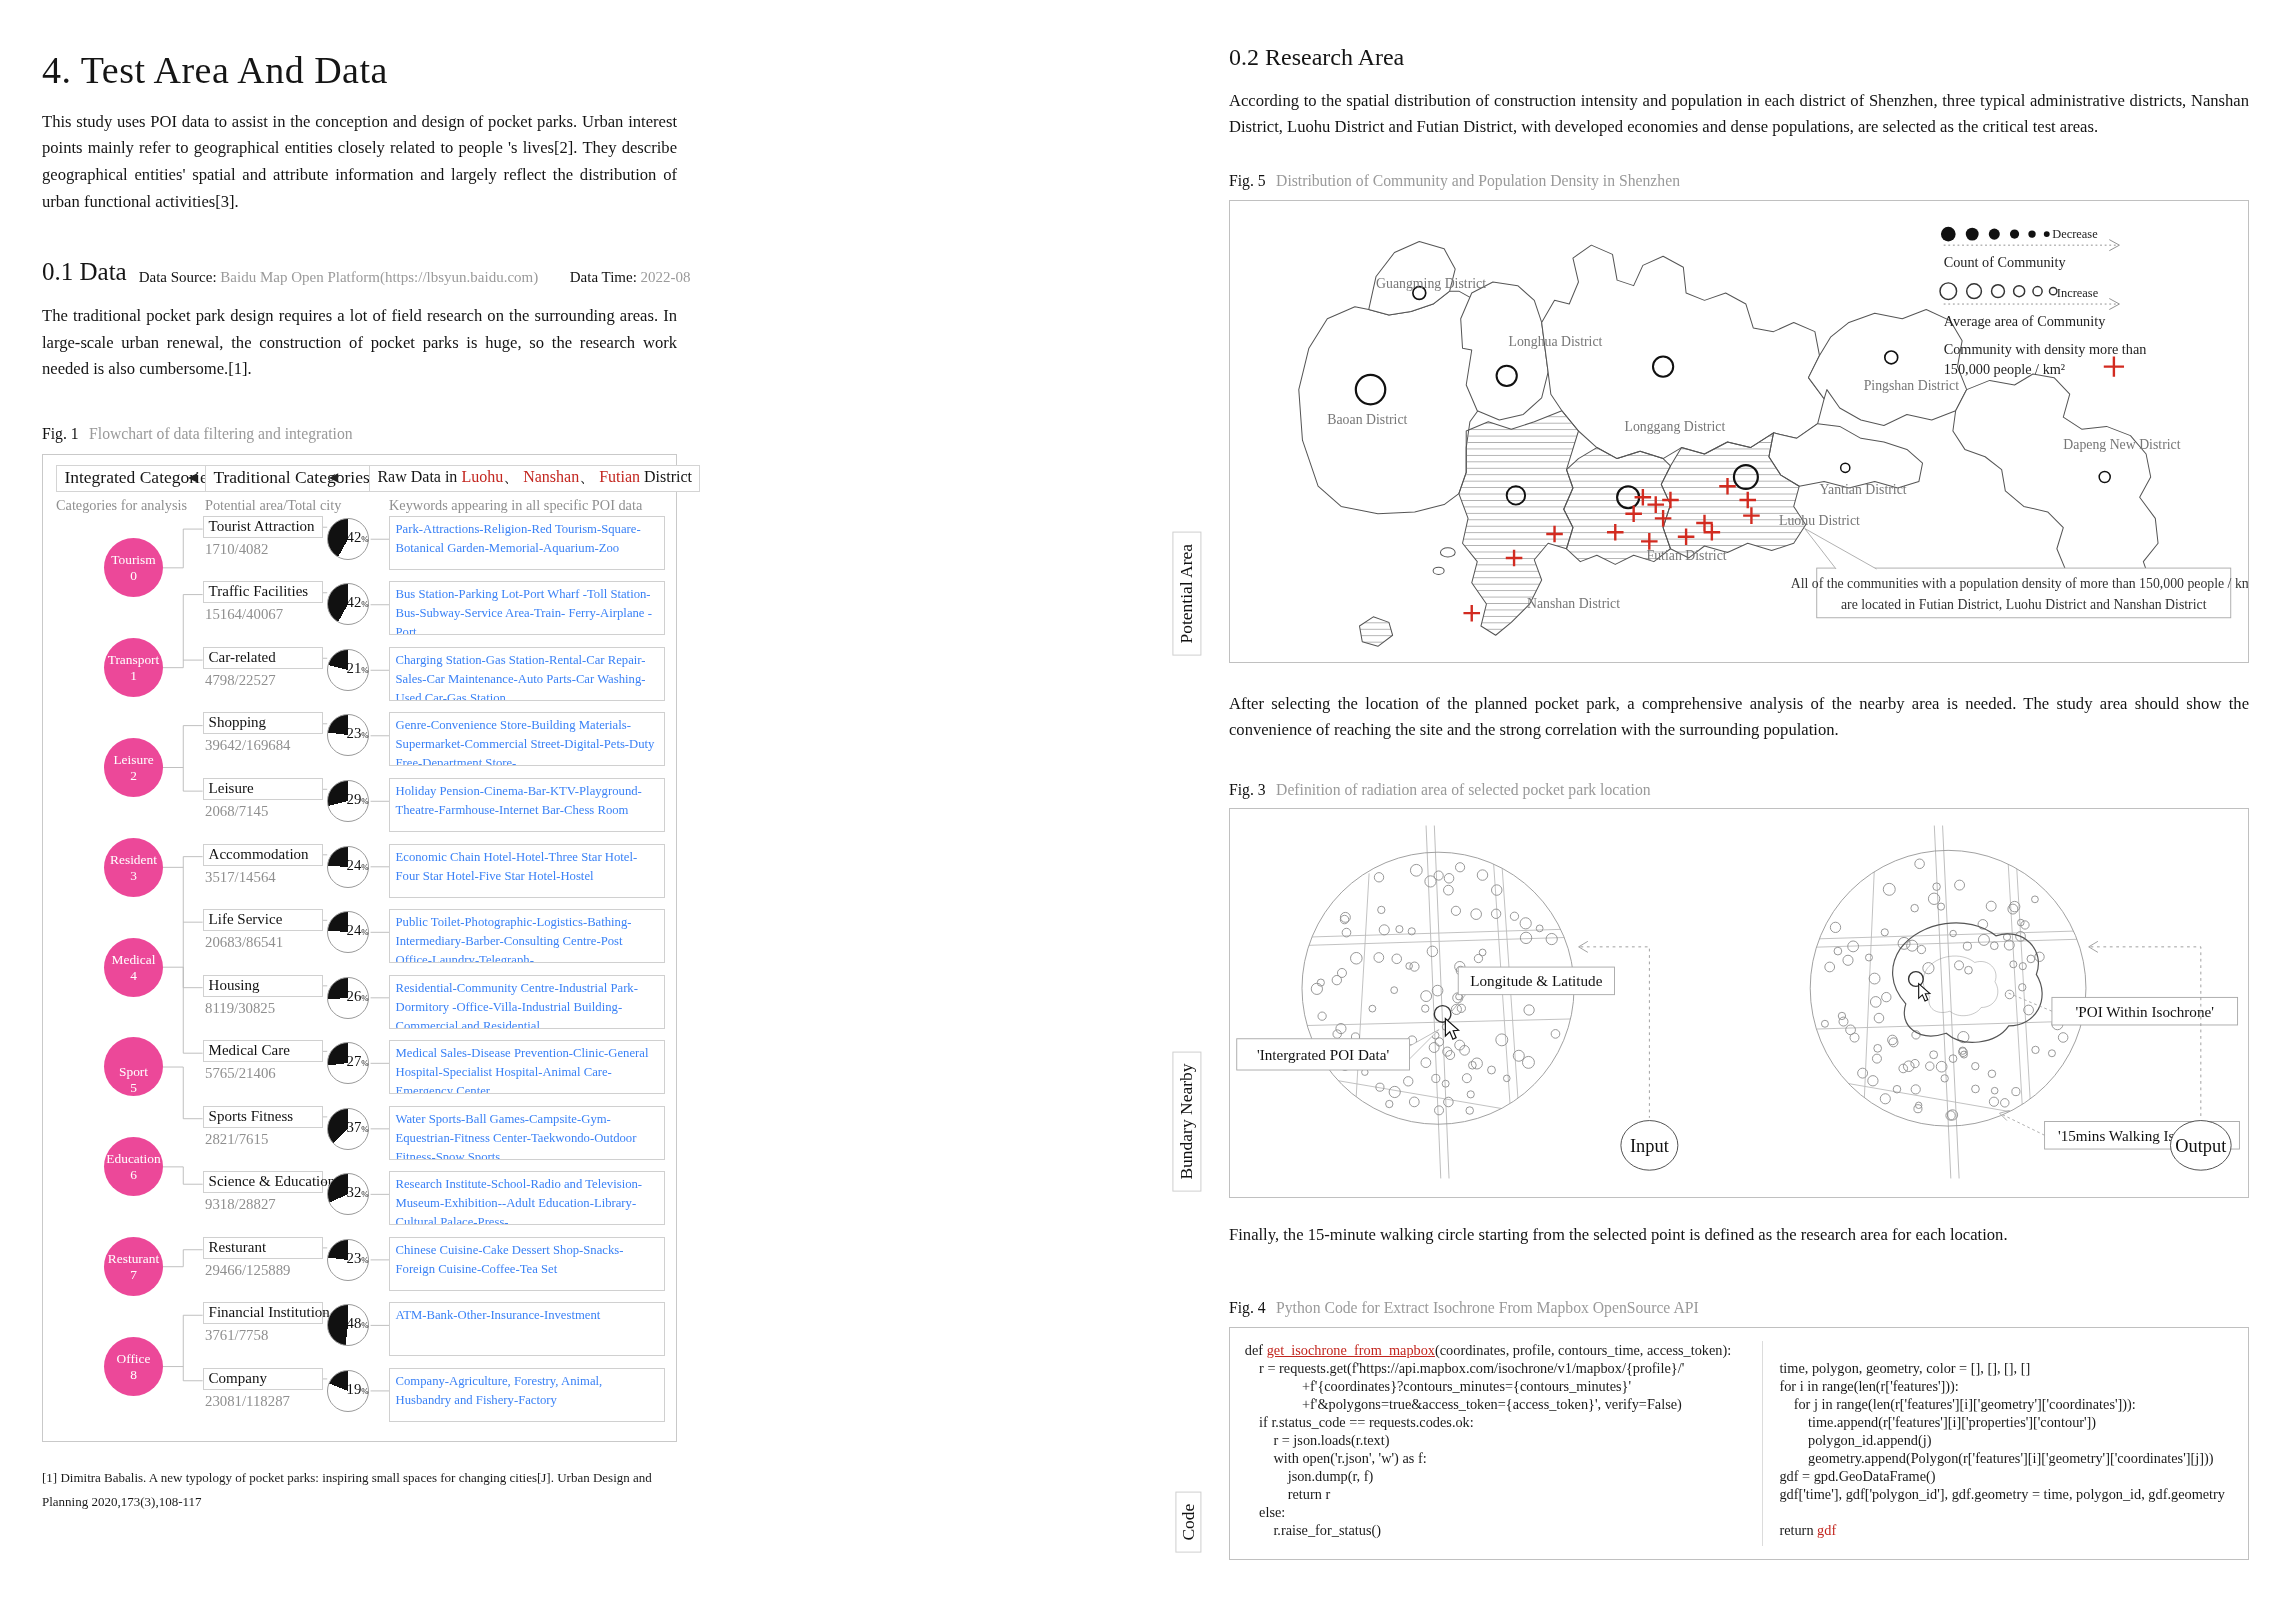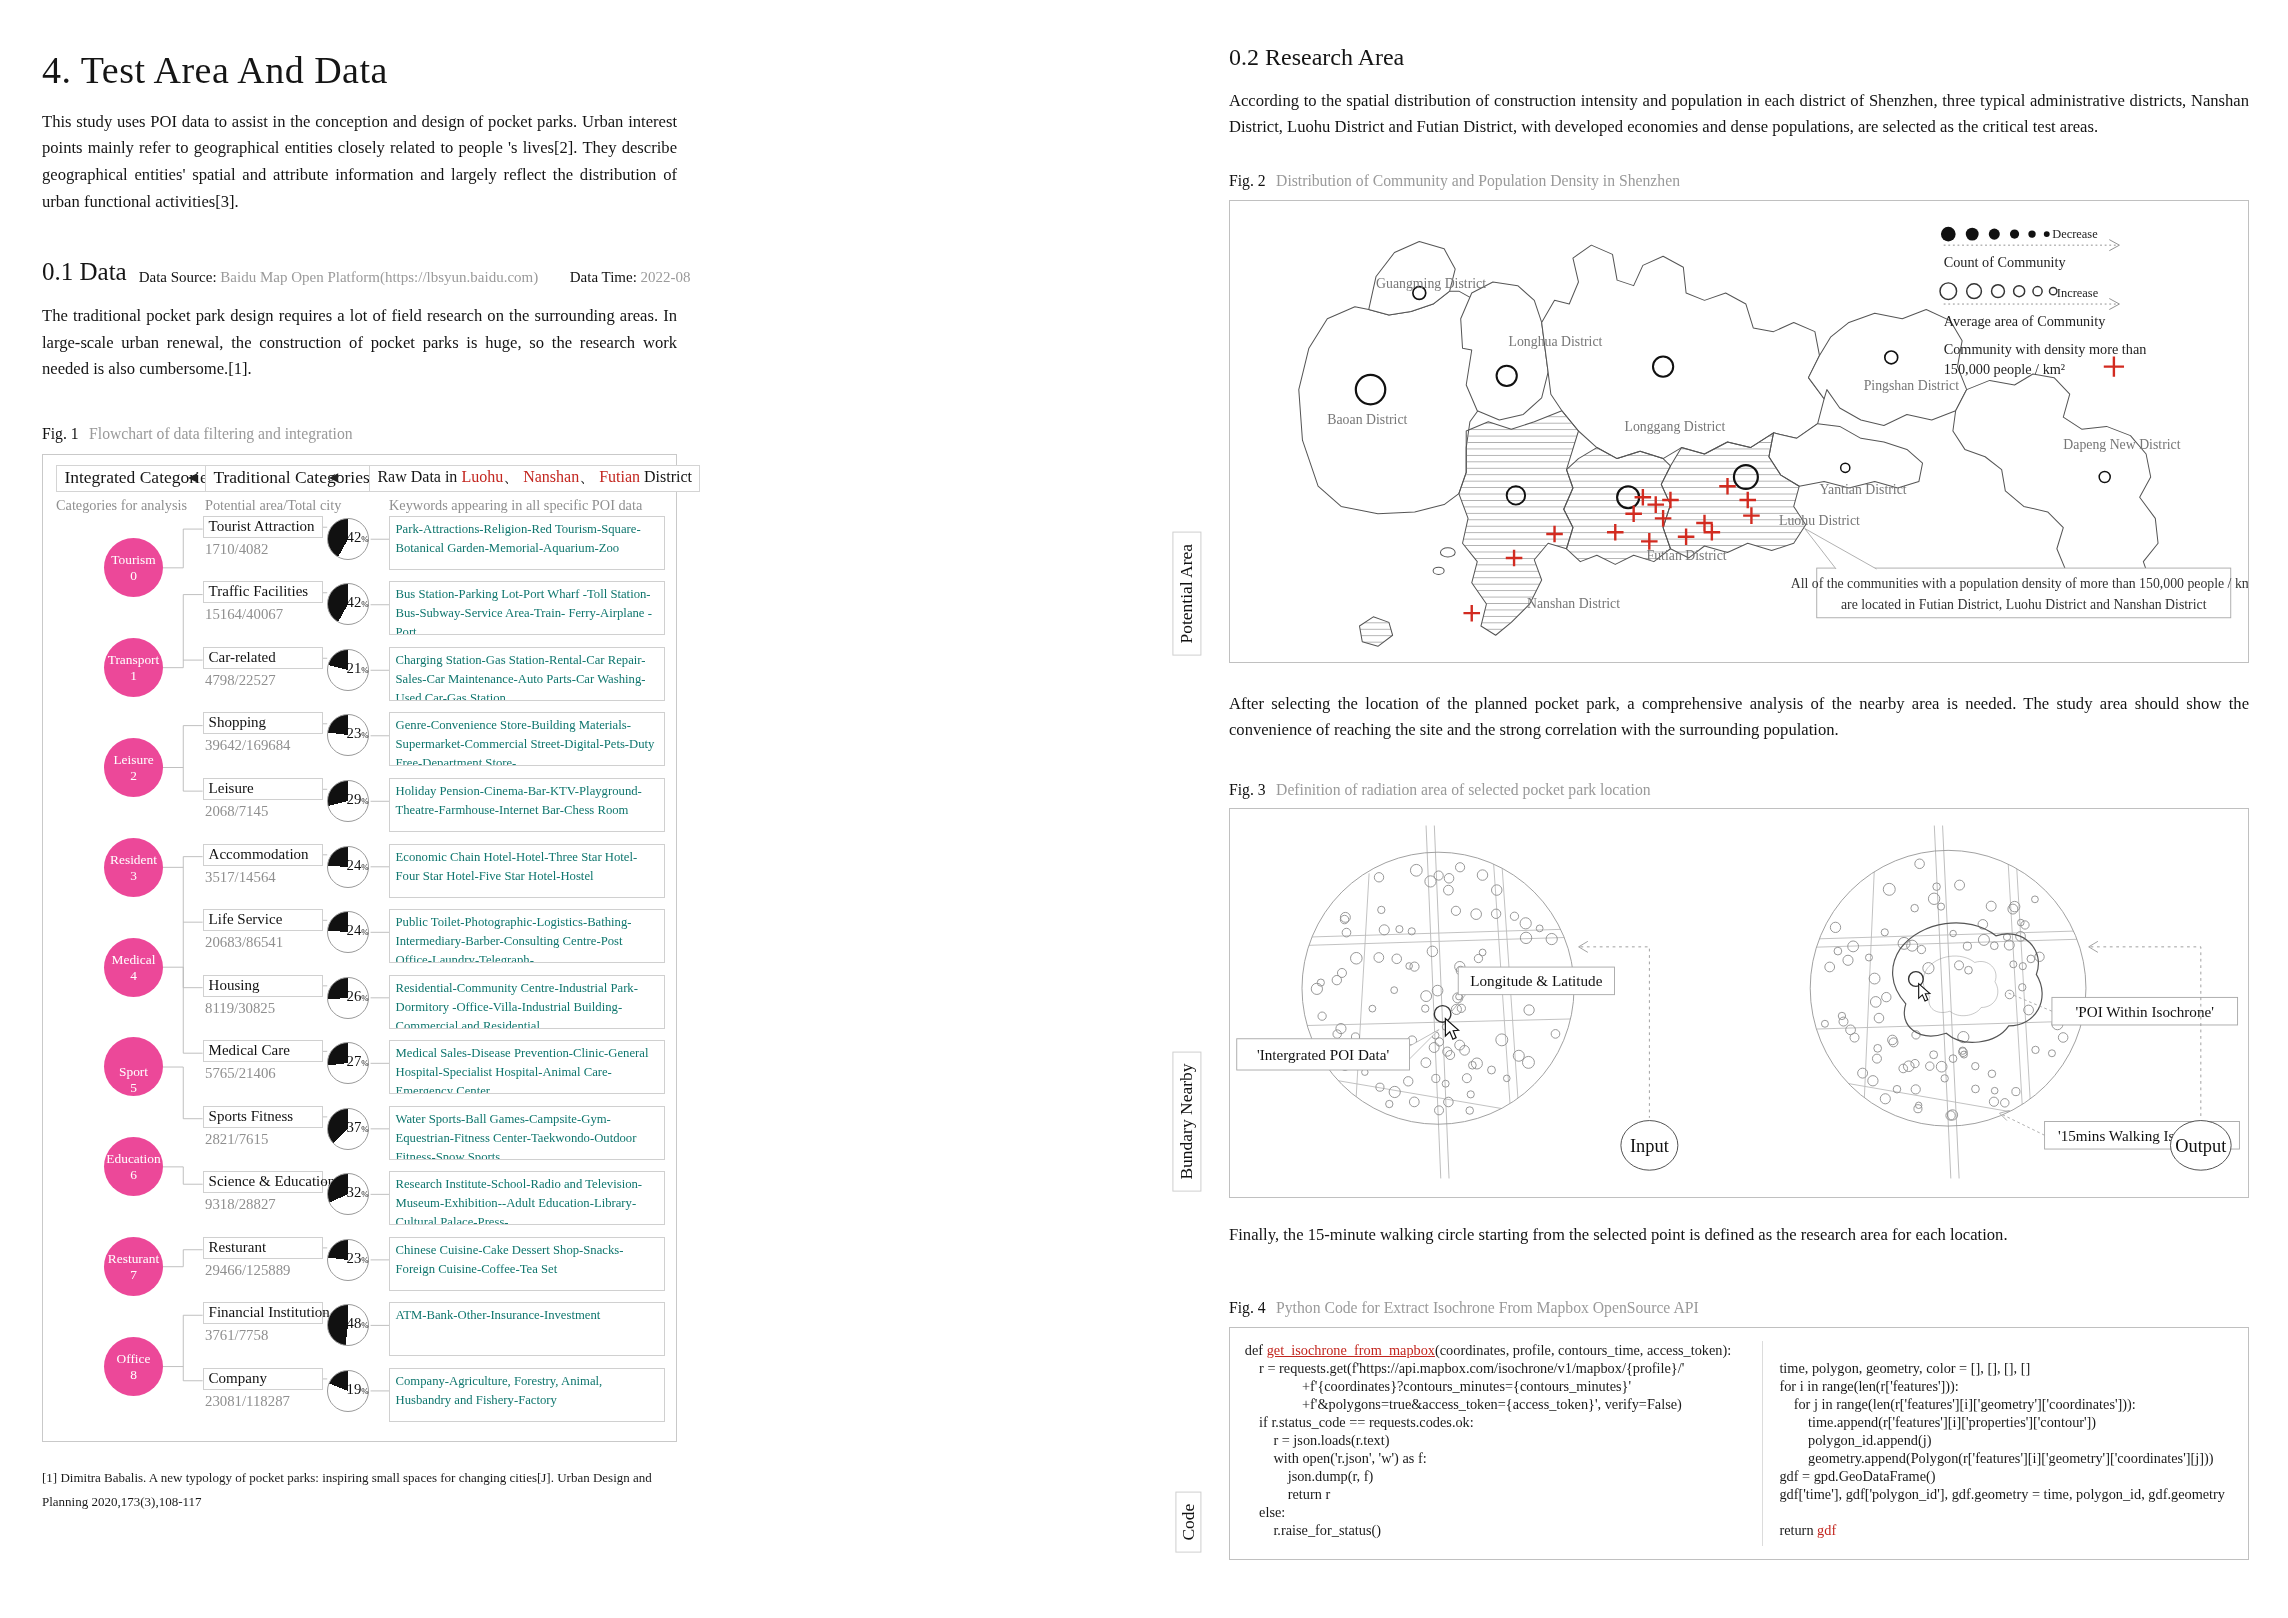--- a/index.html
+++ b/index.html
@@ -31,21 +31,21 @@
              display:flex;flex-direction:column;align-items:center;justify-content:center;
              font-size:13.4px;line-height:1.2;text-align:center;}
   .fc-row{position:absolute;left:0;width:633px;height:61px;}
   .cat-box{position:absolute;left:160px;width:109px;border:0.9px solid #d0d0d0;background:#fff;
            font-size:15px;padding:0.9px 4.6px 1.8px;color:#111;white-space:nowrap;overflow:visible;}
   .cat-ratio{position:absolute;left:162px;top:25px;color:#8f8f8f;font-size:14.8px;}
   .pie{position:absolute;left:284px;top:1.8px;width:42px;height:42px;border-radius:50%;border:0.9px solid #9a9a9a;box-sizing:border-box;}
   .pie-label{position:absolute;left:18.5px;top:10px;font-size:14.8px;color:#111;}
   .pctsign{font-size:8.8px;}
   .kw-box{position:absolute;left:346px;top:0;width:263px;height:46px;border:0.9px solid #d0d0d0;
-          color:#0f766e;font-size:12.7px;line-height:1.5;padding:2.8px 5.5px;overflow:hidden;}
+          color:#3b82f6;font-size:12.7px;line-height:1.5;padding:2.8px 5.5px;overflow:hidden;}
   .footnotes{margin-top:24px;font-size:13px;line-height:1.8;color:#1a1a1a;}
   
   .panel{position:relative;border:0.9px solid #c0c0c0;background:#fff;margin-top:9.2px;}
   .map-panel{height:461px;}
   .fig3-panel{height:388px;}
   .code-panel{height:233px;display:flex;padding:13px 14.8px;box-sizing:border-box;
               font-size:14.3px;line-height:18px;color:#1a1a1a;}
   .code-col{white-space:pre;width:517px;}
   .code-col.rightc{border-left:0.9px solid #dcdcdc;padding-left:16.6px;width:auto;flex:1;}
   .code-line{min-height:18px;}
@@ -314,21 +314,21 @@
     <div class="footnotes" id="footnotes">
         <div>[1] Dimitra Babalis. A new typology of pocket parks: inspiring small spaces for changing cities[J]. Urban Design and Planning 2020,173(3),108-117</div>
       </div>
   </div>
 
   <div id="right-col" class="col">
     <h3 class="h3r">0.2 Research Area</h3>
     <p class="para">According to the spatial distribution of construction intensity and population in each district of Shenzhen, three typical administrative districts, Nanshan District, Luohu District and Futian District, with developed economies and dense populations, are selected as the critical test areas.</p>
 
     <div class="figcap" style="margin-top:31px">
-      <span class="fl">Fig. 2</span>
+      <span class="fl">Fig. 5</span>
       <span class="ft">Distribution of Community and Population Density in Shenzhen</span>
     </div>
 
     <div class="panel map-panel">
       <div class="side-label">Potential Area</div>
       <svg viewBox="0 0 1105 500" width="1018" height="460">
         <defs>
           <pattern id="hatch" width="8" height="7" patternUnits="userSpaceOnUse">
             <path d="M0,3.5 H8" stroke="#9a9a9a" stroke-width="0.8"></path>
           </pattern>

